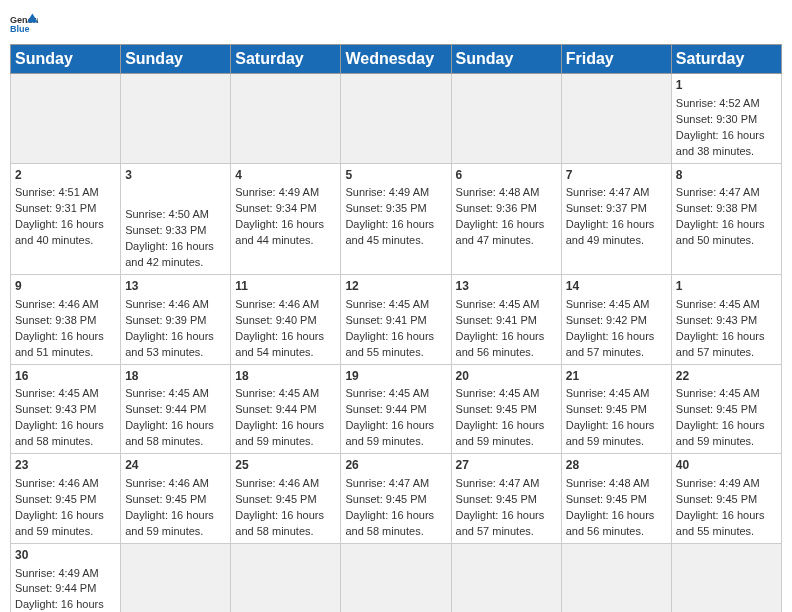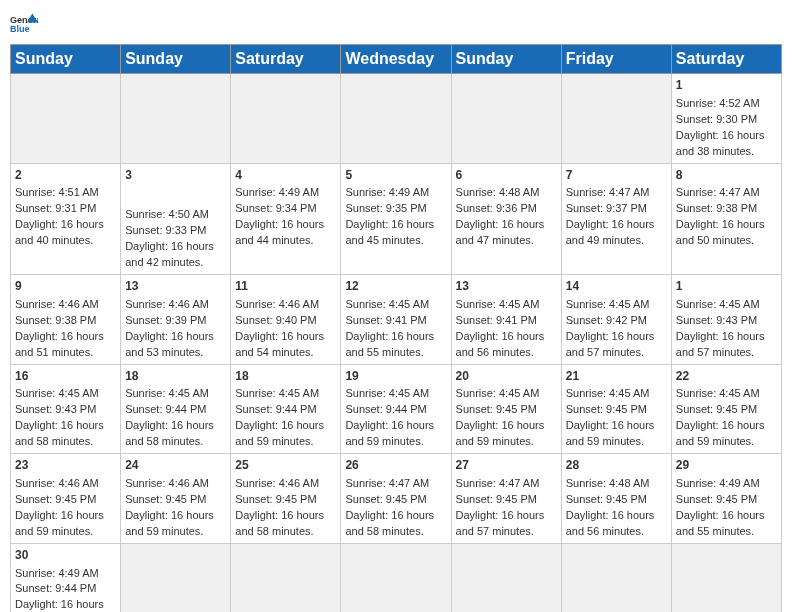--- a/index.html
+++ b/index.html
@@ -316,21 +316,21 @@
 and 57 minutes.</div>
         </td>
         <td>
           <span class="day-number">28</span>
           <div class="day-info" style="white-space: pre-line;">Sunrise: 4:48 AM
 Sunset: 9:45 PM
 Daylight: 16 hours
 and 56 minutes.</div>
         </td>
         <td>
-          <span class="day-number">29</span>
+          <span class="day-number">40</span>
           <div class="day-info" style="white-space: pre-line;">Sunrise: 4:49 AM
 Sunset: 9:45 PM
 Daylight: 16 hours
 and 55 minutes.</div>
         </td>
       </tr>
       <tr class="last-row">
         <td>
           <span class="day-number">30</span>
           <div class="day-info" style="white-space: pre-line;">Sunrise: 4:49 AM

